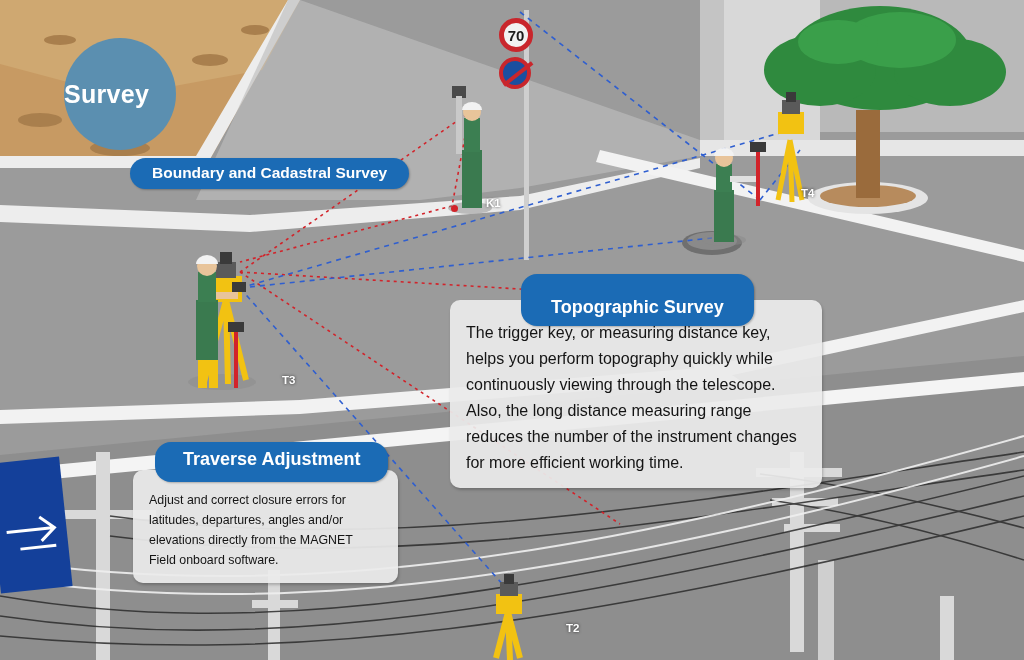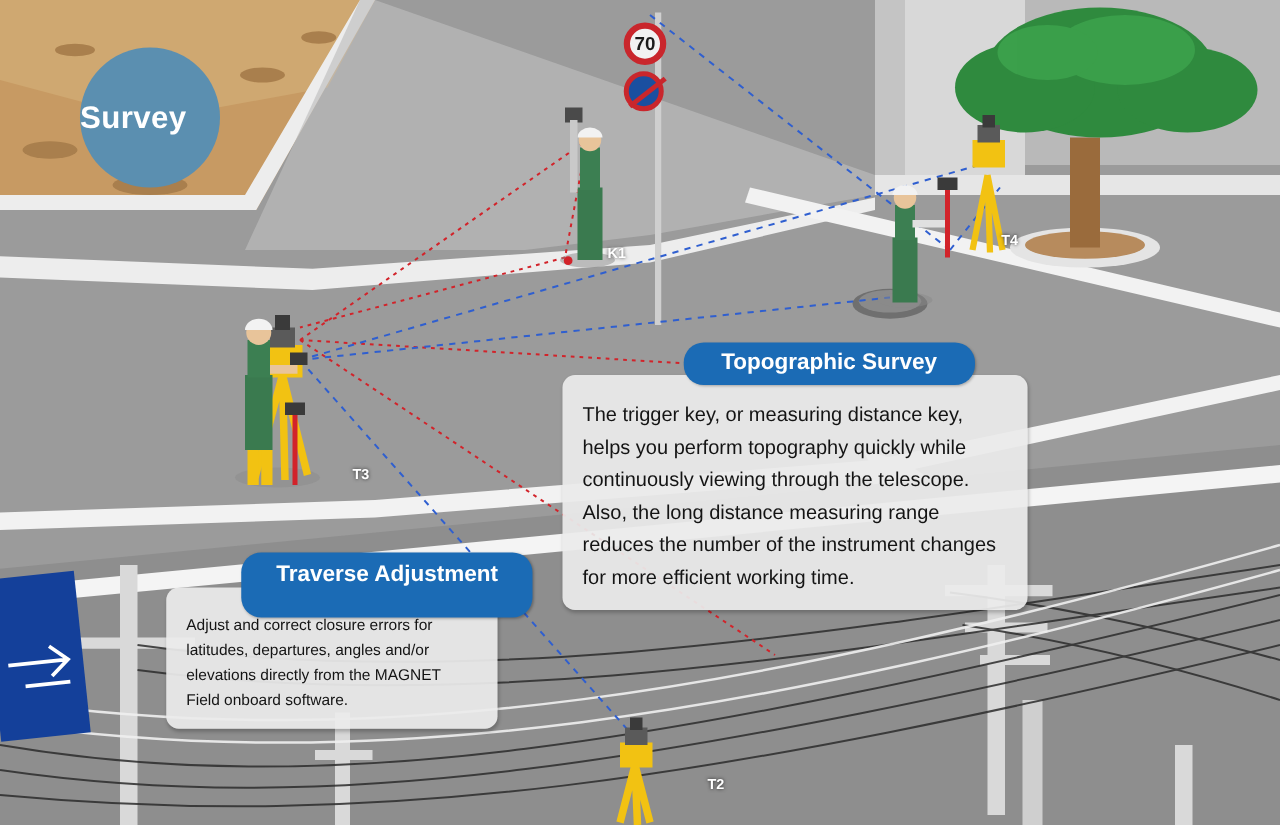--- a/index.html
+++ b/index.html
@@ -51,25 +51,25 @@
     line-height: 1.62;
     box-shadow: 1px 2px 3px rgba(0,0,0,.22);
     z-index: 5;
   }
 
   
   #pill-boundary { left: 130px; top: 158px; font-size: 15.5px; }
   #card-boundary { left: 66px; top: 180px; width: 352px; font-size: 11.8px; padding-top: 22px; }
 
   
-  #pill-topographic { left: 547px; top: 274px; font-size: 18px; padding: 5px 30px 8px; }
+  #pill-topographic { left: 521px; top: 274px; font-size: 18px; padding: 23px 30px 8px; }
   #card-topographic { left: 450px; top: 300px; width: 372px; font-size: 16px; padding-top: 20px; }
 
   
-  #pill-traverse { left: 155px; top: 442px; font-size: 18px; padding: 7px 28px 24px; margin-left: 38px; }
+  #pill-traverse { left: 155px; top: 442px; font-size: 18px; padding: 7px 28px 12px; }
   #card-traverse { left: 133px; top: 470px; width: 265px; font-size: 12.4px; padding-top: 20px; }
 
   .pt-label {
     position: absolute;
     color: #ffffff;
     font-size: 11.5px;
     font-weight: bold;
     text-shadow: 0 0 3px rgba(0,0,0,.75);
     z-index: 7;
     padding-left: 39px;
@@ -279,20 +279,23 @@
 
   <div id="sign-speed">
     <span>70</span>
   </div>
   <div id="sign-noparking"></div>
 
   <div class="survey-badge">
     <span>Survey</span>
   </div>
 
+  <div class="pill" id="pill-boundary">
+    <span>Boundary and Cadastral Survey</span>
+  </div>
 
   <div class="card" id="card-topographic">
     <span>The trigger key, or measuring distance key, helps you perform topography quickly while continuously viewing through the telescope. Also, the long distance measuring range reduces the number of the instrument changes for more efficient working time.</span>
   </div>
   <div class="pill" id="pill-topographic">
     <span>Topographic Survey</span>
   </div>
 
   <div class="card" id="card-traverse">
     <span>Adjust and correct closure errors for latitudes, departures, angles and/or elevations directly from the MAGNET Field onboard software.</span>

